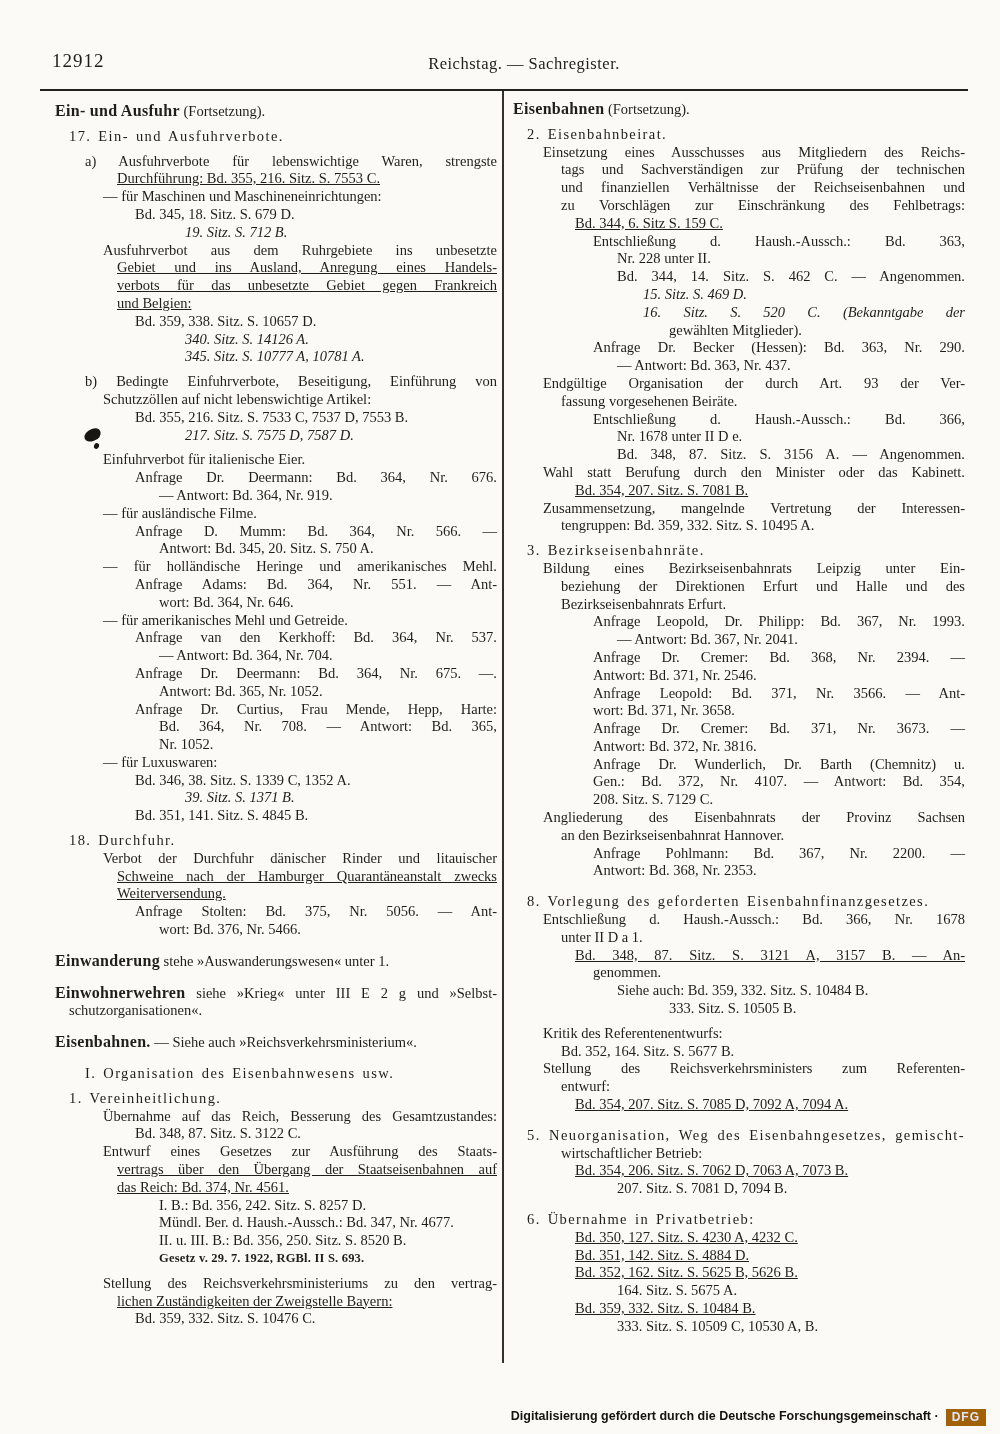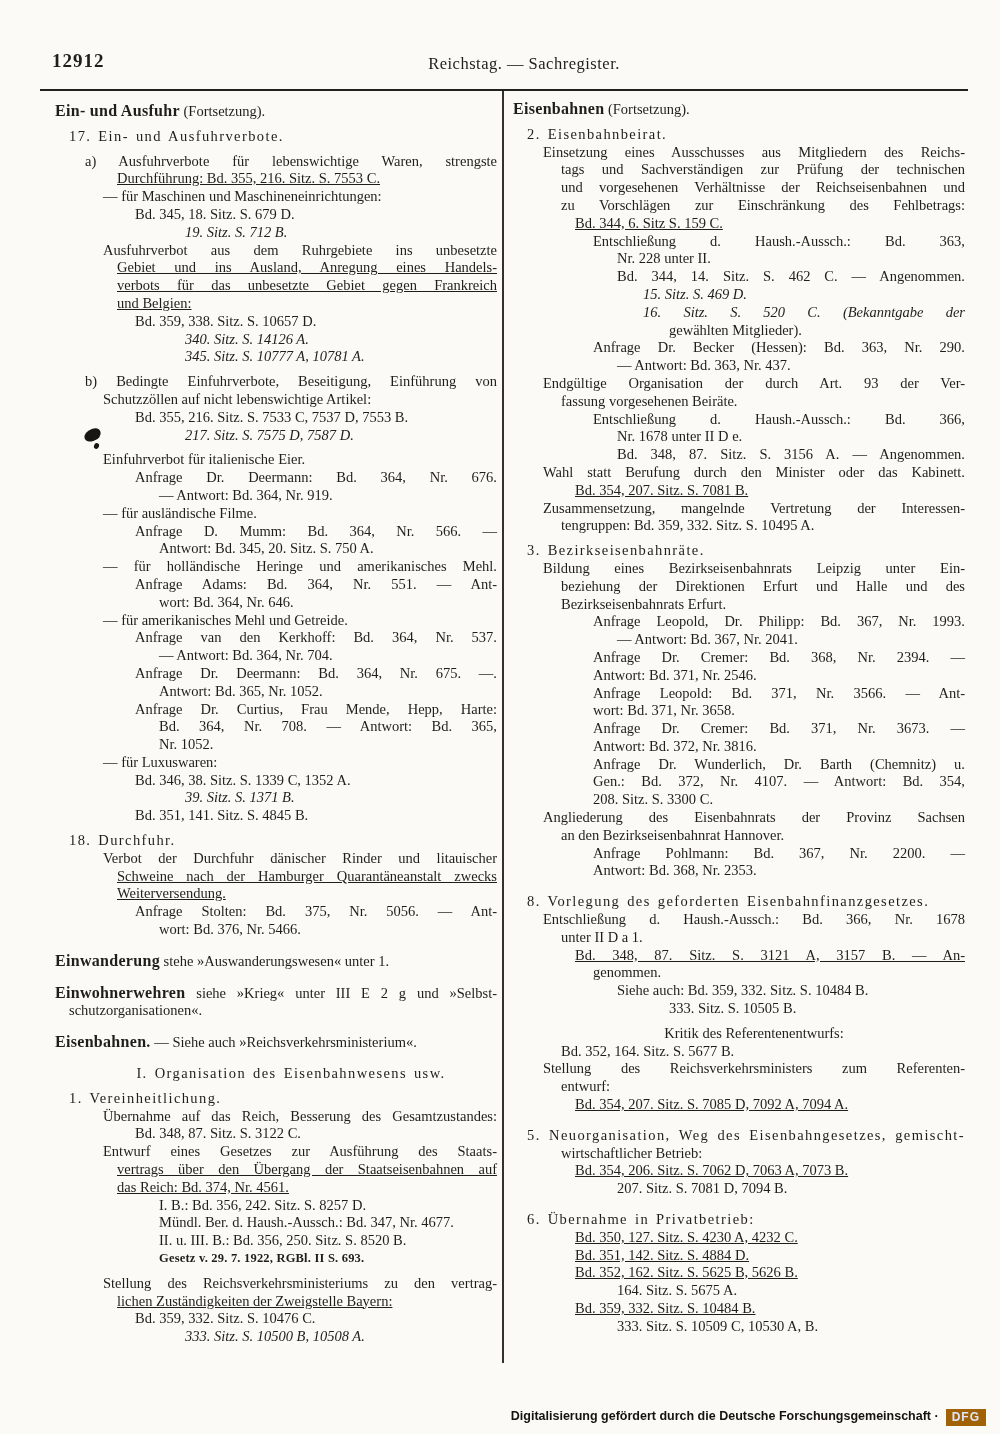--- a/index.html
+++ b/index.html
@@ -7,21 +7,21 @@
     position:relative;
     width:1000px;height:1434px;
     background:#fbfaf6;
     color:#201e1a;
     font-family:"Liberation Serif","DejaVu Serif",serif;
     overflow:hidden;
   }
   
   .pageno{
     position:absolute;left:52px;top:50px;
-    font-size:19px;font-weight:bold;letter-spacing:1px;
+    font-size:19px;font-weight:normal;letter-spacing:1px;
   }
   .running-title{
     position:absolute;left:0;top:54px;width:100%;
     text-align:center;font-size:16.5px;letter-spacing:0.5px;margin-left:24px;
   }
   .head-rule{
     position:absolute;left:40px;top:89px;width:928px;height:0;
     border-top:2px solid #23211c;
   }
   .col-divider{
@@ -38,21 +38,21 @@
   }
   .line b{font-size:16px;font-weight:bold;letter-spacing:0.3px;}
   .j{text-align:justify;text-align-last:justify;}
   .sp{letter-spacing:1.4px;word-spacing:2px;}
   .sm{font-size:12.5px;font-weight:bold;letter-spacing:0.2px;}
   .g1{margin-top:7px;}
   .g2{margin-top:13px;}
   
   .i0{padding-left:0;}
   .i1{padding-left:14px;}
-  .i2{padding-left:30px;text-align:center;}
+  .i2{padding-left:30px;}
   .i3{padding-left:48px;}
   .i4{padding-left:62px;text-decoration:underline;}
   .i5{padding-left:80px;}
   .i6{padding-left:104px;}
   .i7{padding-left:130px;font-style:italic;}
   .i8{padding-left:156px;}
   
   .ink-blot{
     position:absolute;left:84px;top:429px;width:17px;height:12px;
     background:#181613;border-radius:60% 40% 55% 45%;
@@ -142,28 +142,27 @@
       <div class="line i3 j">Entwurf eines Gesetzes zur Ausführung des Staats-</div>
       <div class="line i4 j">vertrags über den Übergang der Staatseisenbahnen auf</div>
       <div class="line i4">das Reich: Bd. 374, Nr. 4561.</div>
       <div class="line i6">I. B.: Bd. 356, 242. Sitz. S. 8257 D.</div>
       <div class="line i6">Mündl. Ber. d. Haush.-Aussch.: Bd. 347, Nr. 4677.</div>
       <div class="line i6">II. u. III. B.: Bd. 356, 250. Sitz. S. 8520 B.</div>
       <div class="line i6 sm">Gesetz v. 29. 7. 1922, RGBl. II S. 693.</div>
       <div class="line i3 j g1">Stellung des Reichsverkehrsministeriums zu den vertrag-</div>
       <div class="line i4">lichen Zuständigkeiten der Zweigstelle Bayern:</div>
       <div class="line i5">Bd. 359, 332. Sitz. S. 10476 C.</div>
-      <div class="line i7">333. Sitz. S. 10500 B, 10508 A.</div>
     </div>
   <div class="col col-right">
       <div class="line i0"><b>Eisenbahnen</b> (Fortsetzung).</div>
       <div class="line i1 sp g1">2. Eisenbahnbeirat.</div>
       <div class="line i2 j">Einsetzung eines Ausschusses aus Mitgliedern des Reichs-</div>
       <div class="line i3 j">tags und Sachverständigen zur Prüfung der technischen</div>
-      <div class="line i3 j">und vorgesehenen Verhältnisse der Reichseisenbahnen und</div>
+      <div class="line i3 j">und finanziellen Verhältnisse der Reichseisenbahnen und</div>
       <div class="line i3 j">zu Vorschlägen zur Einschränkung des Fehlbetrags:</div>
       <div class="line i4">Bd. 344, 6. Sitz S. 159 C.</div>
       <div class="line i5 j">Entschließung d. Haush.-Aussch.: Bd. 363,</div>
       <div class="line i6">Nr. 228 unter II.</div>
       <div class="line i6 j">Bd. 344, 14. Sitz. S. 462 C. — Angenommen.</div>
       <div class="line i7">15. Sitz. S. 469 D.</div>
       <div class="line i7 j">16. Sitz. S. 520 C. (Bekanntgabe der</div>
       <div class="line i8">gewählten Mitglieder).</div>
       <div class="line i5 j">Anfrage Dr. Becker (Hessen): Bd. 363, Nr. 290.</div>
       <div class="line i6">— Antwort: Bd. 363, Nr. 437.</div>
@@ -183,21 +182,21 @@
       <div class="line i5 j">Anfrage Leopold, Dr. Philipp: Bd. 367, Nr. 1993.</div>
       <div class="line i6">— Antwort: Bd. 367, Nr. 2041.</div>
       <div class="line i5 j">Anfrage Dr. Cremer: Bd. 368, Nr. 2394. —</div>
       <div class="line i5">Antwort: Bd. 371, Nr. 2546.</div>
       <div class="line i5 j">Anfrage Leopold: Bd. 371, Nr. 3566. — Ant-</div>
       <div class="line i5">wort: Bd. 371, Nr. 3658.</div>
       <div class="line i5 j">Anfrage Dr. Cremer: Bd. 371, Nr. 3673. —</div>
       <div class="line i5">Antwort: Bd. 372, Nr. 3816.</div>
       <div class="line i5 j">Anfrage Dr. Wunderlich, Dr. Barth (Chemnitz) u.</div>
       <div class="line i5 j">Gen.: Bd. 372, Nr. 4107. — Antwort: Bd. 354,</div>
-      <div class="line i5">208. Sitz. S. 3300 C.</div>
+      <div class="line i5">208. Sitz. S. 7129 C.</div>
       <div class="line i2 j">Angliederung des Eisenbahnrats der Provinz Sachsen</div>
       <div class="line i3">an den Bezirkseisenbahnrat Hannover.</div>
       <div class="line i5 j">Anfrage Pohlmann: Bd. 367, Nr. 2200. —</div>
       <div class="line i5">Antwort: Bd. 368, Nr. 2353.</div>
       <div class="line i1 sp g2">8. Vorlegung des geforderten Eisenbahnfinanzgesetzes.</div>
       <div class="line i2 j">Entschließung d. Haush.-Aussch.: Bd. 366, Nr. 1678</div>
       <div class="line i3">unter II D a 1.</div>
       <div class="line i4 j">Bd. 348, 87. Sitz. S. 3121 A, 3157 B. — An-</div>
       <div class="line i5">genommen.</div>
       <div class="line i6">Siehe auch: Bd. 359, 332. Sitz. S. 10484 B.</div>

